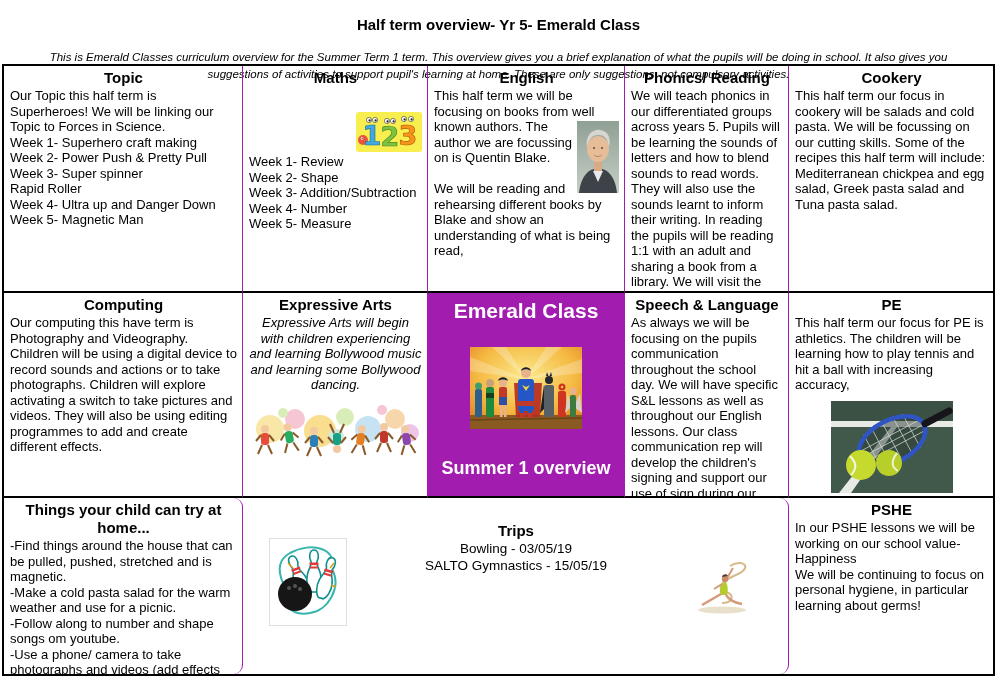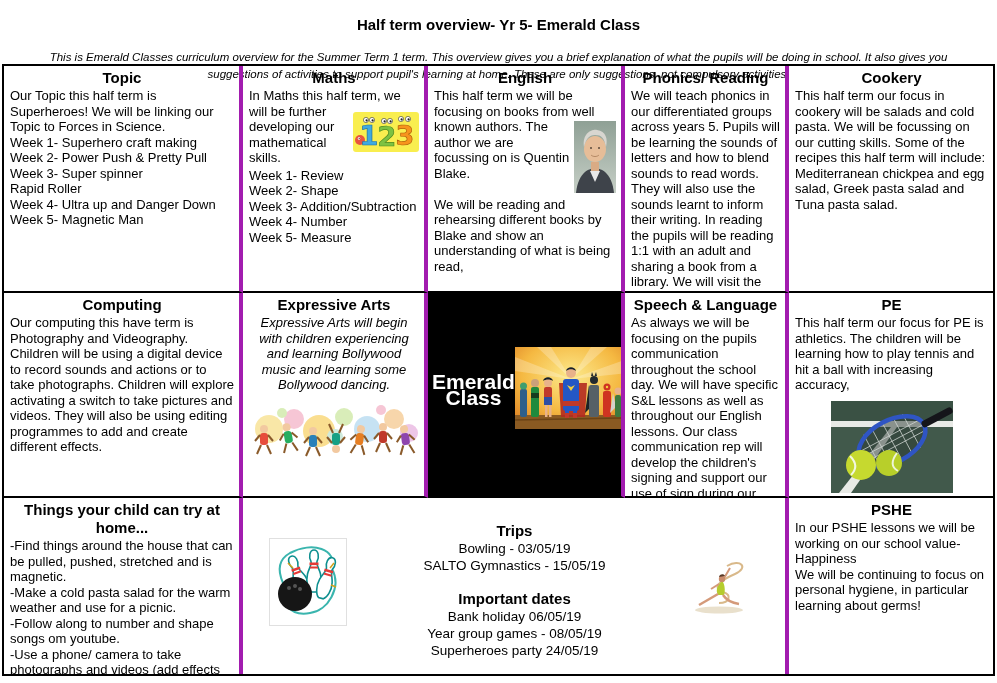--- a/index.html
+++ b/index.html
@@ -4,36 +4,36 @@
 <style>
   html,body{margin:0;padding:0;background:#fff;}
   .page{position:relative;width:997px;height:683px;background:#fff;overflow:hidden;
         font-family:"Liberation Sans",sans-serif;color:#000;}
   .doc-title{font-size:15px;font-weight:bold;text-align:center;padding-top:16px;}
   .doc-subtitle{font-size:11.5px;font-style:italic;text-align:center;max-width:905px;
         margin:16px auto 0;line-height:1.5;}
   .grid{position:absolute;left:2px;top:64px;width:989px;height:608px;border:2px solid #000;
         display:grid;grid-template-columns:239px 185px 197px 164px 1fr;
         grid-template-rows:227px 205px 1fr;}
-  .cell{border-right:4px solid #a21caf;border-bottom:2px solid #000;padding:2px 5px 2px 6px;
+  .cell{border-right:1px solid #a21caf;border-bottom:2px solid #000;padding:2px 5px 2px 6px;
         overflow:hidden;position:relative;font-size:13px;line-height:15.5px;}
   .cell.col-last{border-right:none;}
-  .cell.row-last{border-bottom:none;}
+  .cell.row-last{border-bottom:none;border-radius:9px;}
   .cell-title{font-size:15px;line-height:18px;font-weight:bold;text-align:center;margin:1px 0 1px;}
   .pre-line{white-space:pre-line;}
   .center{text-align:center;font-style:italic;}
   
   .float-maths{float:right;width:70px;height:66px;shape-outside:inset(24px 0 0 2px);}
   .float-maths svg{display:block;margin:24px 0 0 auto;}
   .float-eng{float:right;width:46px;height:108px;shape-outside:inset(33px 0 0 2px);}
   .float-eng svg{display:block;margin:33px 0 0 auto;}
   .weeks{clear:right;margin-top:2px;}
   .img-block{display:block;margin:8px auto 0;}
   
-  .emerald{background:#000000;display:flex;flex-direction:row;align-items:center;
+  .emerald{background:#a21caf;display:flex;flex-direction:column;align-items:center;
         justify-content:space-between;padding:10px 4px 20px;}
   .emerald-title{color:#fff;font-size:21px;font-weight:bold;text-align:center;}
   .emerald-caption{color:#fff;font-size:18px;font-weight:bold;text-align:center;}
   
   .trips-cell{padding-top:24px;}
   .trips-text{width:320px;margin:0 auto;text-align:center;}
   .trips-heading{font-weight:bold;font-size:15px;line-height:18px;}
   .trips-lines{font-size:13.5px;line-height:17px;}
   .important-block{margin-top:16px;}
   .bowling-img{position:absolute;left:26px;top:40px;border:1px solid #e0e0e0;background:#fff;}
@@ -80,21 +80,20 @@
               <circle cx="31.6" cy="9.4" r="1.1" fill="#222"></circle>
             <circle cx="37" cy="9" r="2.6" fill="#fff" stroke="#333" stroke-width="0.6"></circle>
               <circle cx="37.6" cy="9.4" r="1.1" fill="#222"></circle>
             <circle cx="48" cy="7" r="2.6" fill="#fff" stroke="#333" stroke-width="0.6"></circle>
               <circle cx="48.6" cy="7.4" r="1.1" fill="#222"></circle>
             <circle cx="55" cy="7" r="2.6" fill="#fff" stroke="#333" stroke-width="0.6"></circle>
               <circle cx="55.6" cy="7.4" r="1.1" fill="#222"></circle>
           </g>
         </svg>
       </div>
-      <div class="pre-line">In Maths this half term, we will be further developing our mathematical skills.</div>
       <div class="weeks pre-line">Week 1- Review
 Week 2- Shape
 Week 3- Addition/Subtraction
 Week 4- Number
 Week 5- Measure</div>
     </div>
 
     <div class="cell">
       <div class="cell-title">English</div>
       <div class="float-eng">
@@ -304,26 +303,20 @@
           <circle cx="19" cy="49" r="2" fill="#555"></circle>
             <circle cx="25" cy="47" r="2" fill="#555"></circle>
             <circle cx="30" cy="50" r="2" fill="#555"></circle>
         </svg>
       </span>
 
       <div class="trips-text">
         <div class="trips-heading">Trips</div>
         <div class="trips-lines pre-line">Bowling - 03/05/19
 SALTO Gymnastics - 15/05/19</div>
-        <div class="important-block">
-          <div class="trips-heading">Important dates</div>
-          <div class="trips-lines pre-line">Bank holiday 06/05/19
-Year group games - 08/05/19
-Superheroes party 24/05/19</div>
-        </div>
       </div>
 
       <span class="gymnast-img">
         <svg width="80" height="60" viewBox="0 0 80 60">
           <ellipse cx="48" cy="52" rx="24" ry="3.5" fill="#e9e0cc"></ellipse>
           <path d="M56 8 C70 0 78 10 64 16 C50 22 40 30 52 34 C61 37 59 45 48 45" fill="none" stroke="#d9b98a" stroke-width="2"></path>
           <path d="M52 22 L59 10" stroke="#d49a7a" stroke-width="2" fill="none"></path>
           <circle cx="51" cy="21" r="3.2" fill="#c98a6a"></circle>
           <path d="M48 19 C48 16 53 15 54 18" fill="#5a3a28" stroke="none"></path>
           <path d="M50 24 C46 28 44.5 33 47 37 L53 37 C54.5 32 53.5 27 52 24 Z" fill="#b5cc2e"></path>

